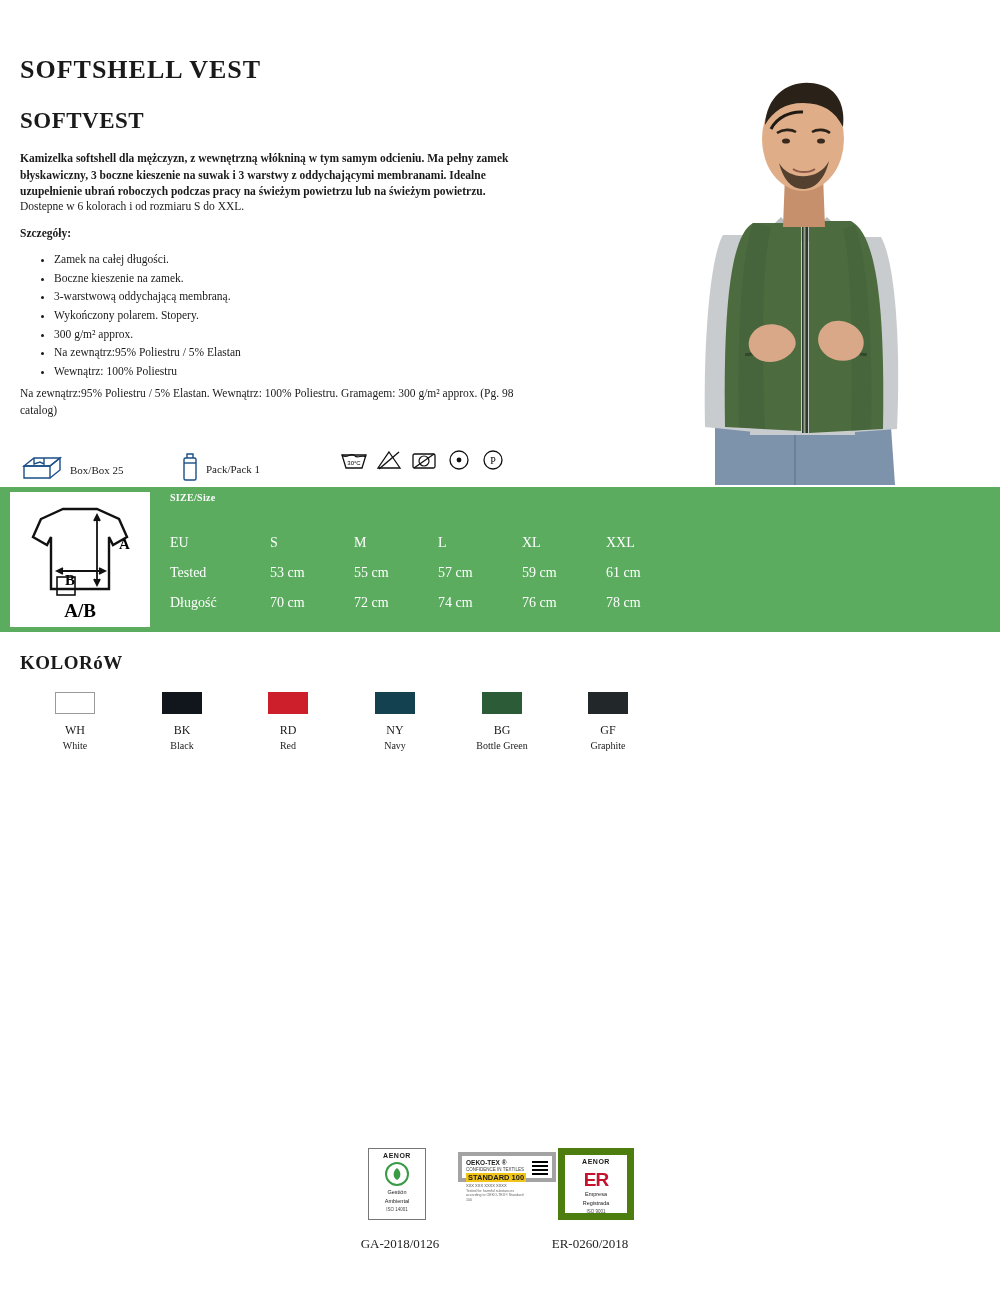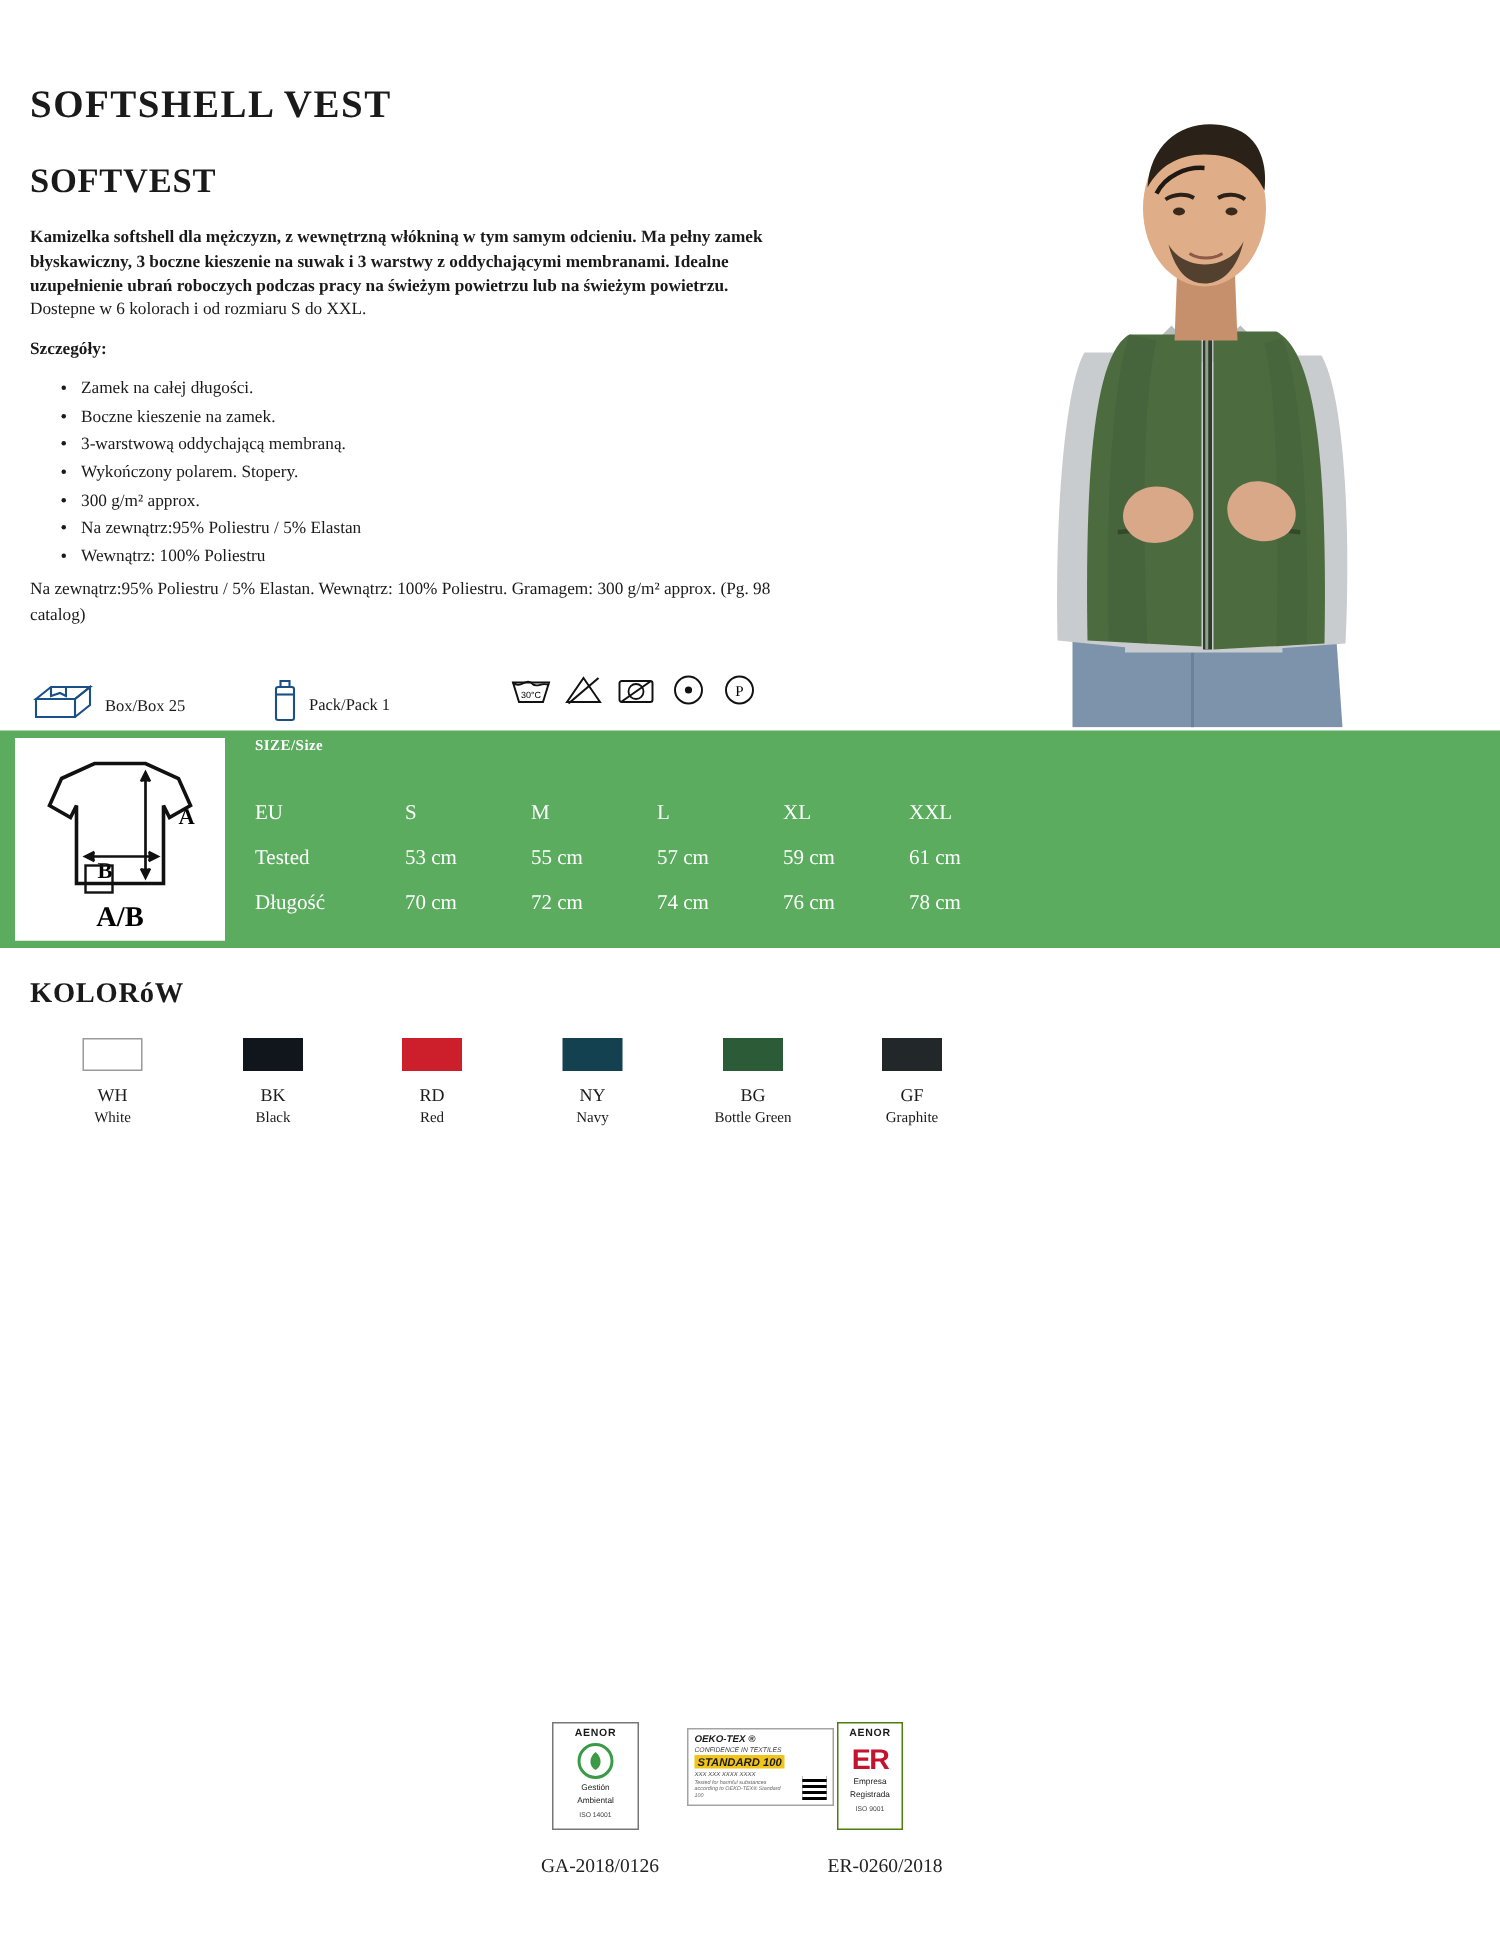--- a/index.html
+++ b/index.html
@@ -90,31 +90,31 @@
   .swatch { position: absolute; width: 110px; text-align: center; }
   .swatch .chip { width: 40px; height: 22px; margin: 0 auto 8px auto; display: block; }
   .swatch .code { font-size: 12px; line-height: 1.4; }
   .swatch .nm { font-size: 10px; line-height: 1.4; }
 
   
   .certs { position: absolute; left: 360px; top: 1148px; width: 300px; height: 110px; }
   .cert { position: absolute; }
   .cert-aenor-env { left: 8px; top: 0px; width: 58px; height: 72px; border: 1px solid #777; }
   .cert-oeko { left: 98px; top: 4px; width: 98px; height: 42px; }
-  .cert-aenor-er { left: 198px; top: 0px; width: 44px; height: 72px; border: 1px solid #4d7c0f; }
+  .cert-aenor-er { left: 198px; top: 0px; width: 76px; height: 72px; border: 7px solid #4d7c0f; }
   .cert-caption { position: absolute; font-size: 13px; color: #222; }
   .cap1 { left: 0px; top: 88px; width: 80px; text-align: center; }
   .cap2 { left: 190px; top: 88px; width: 80px; text-align: center; }
 
   .aenor-inner { text-align: center; font-family: "Liberation Sans", sans-serif; }
   .aenor-top { font-size: 7px; letter-spacing: .5px; margin-top: 3px; font-weight: bold; }
   .aenor-sub { font-size: 5.5px; line-height: 1.25; margin-top: 2px; }
   .aenor-iso { font-size: 4.5px; margin-top: 2px; color: #444; }
   .er-mark { font-size: 19px; font-weight: bold; letter-spacing: -1px; color: #c4122f; line-height: 1; margin-top: 5px; }
-  .oeko-box { border: 1px solid #a3a3a3; width: 98px; height: 52px; position: relative; background:#fff;font-style:italic; }
+  .oeko-box { border: 4px solid #a3a3a3; width: 98px; height: 30px; position: relative; background:#fff; }
   .oeko-t1 { font-family: "Liberation Sans", sans-serif; font-size: 6.5px; font-weight: bold; position:absolute; left:4px; top:3px; }
   .oeko-t2 { font-family: "Liberation Sans", sans-serif; font-size: 4.5px; position:absolute; left:4px; top:11px; color:#444; }
   .oeko-t3 { font-family: "Liberation Sans", sans-serif; font-size: 7.5px; font-weight: bold; position:absolute; left:4px; top:17px; color:#1a1a1a; background:#f0c419; padding:0 2px;}
   .oeko-t4 { font-family: "Liberation Sans", sans-serif; font-size: 4px; position:absolute; left:4px; top:27px; color:#444; }
   .oeko-t5 { font-family: "Liberation Sans", sans-serif; font-size: 3.6px; position:absolute; left:4px; top:33px; color:#666; width:58px; line-height:1.2;}
   .oeko-qr { position:absolute; right:4px; bottom:3px; width:16px; height:16px; background:
       repeating-linear-gradient(0deg,#000 0 2px,#fff 2px 4px),
       repeating-linear-gradient(90deg,#000 0 2px,transparent 2px 4px); }
 </style>
 </head>

